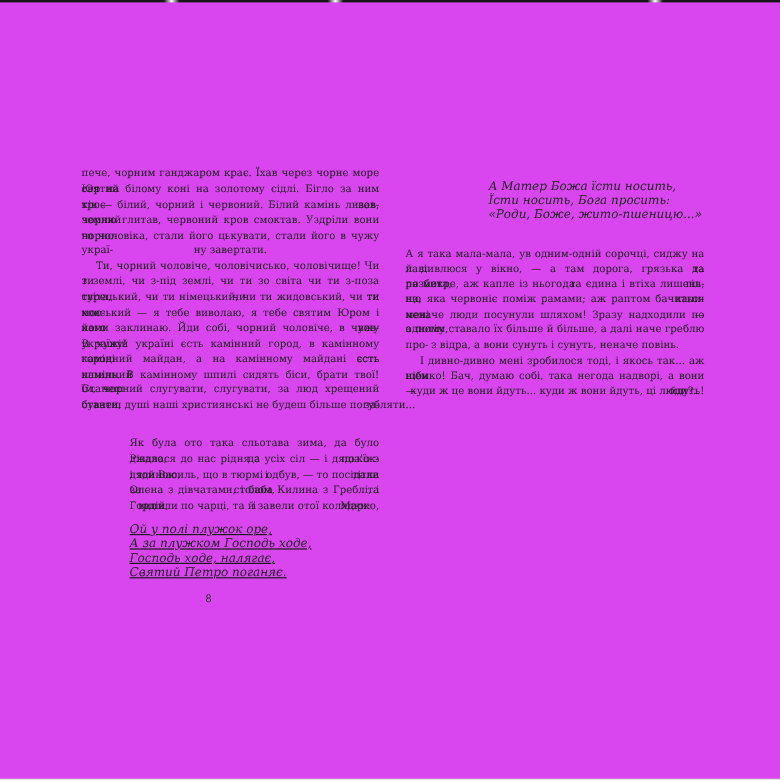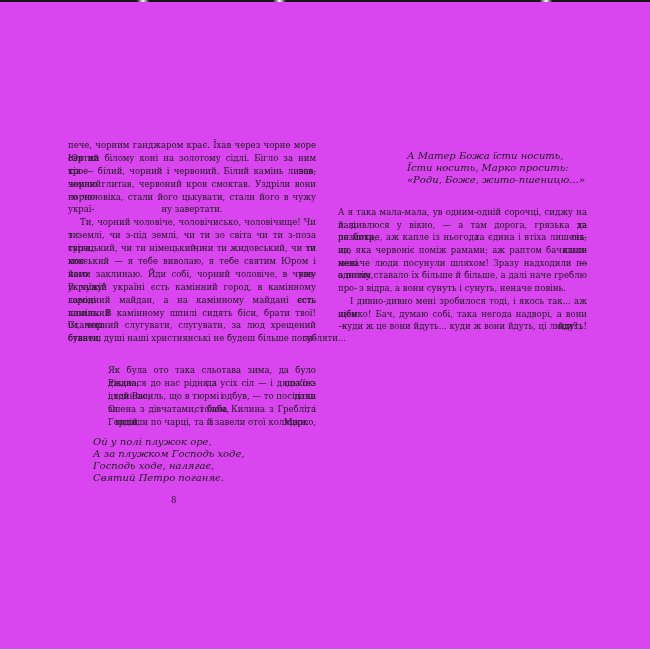--- a/index.html
+++ b/index.html
@@ -49,21 +49,21 @@
     text-align: justify;
     text-align-last: justify;
     white-space: normal;
   }
   .justify .line-last { text-align: center; }
   .indent-first .line:first-child { text-indent: 12px; }
   .para { margin: 0; }
   .gap-before-break { margin-top: 19px; margin-left: 40px; }
   .verse { font-style: italic; font-size: 10px; }
   .verse .line { line-height: 12px; height: 12px; text-align: left; }
-  .verse-left  { margin-top: 7px;  margin-left: 25px; }
+  .verse-left  { margin-top: 7px;  margin-left: 40px; text-decoration: underline; }
   .verse-right { margin-left: 69px; }
   .para-after-verse { margin-top: 20px; }
   .pagenum {
     margin-top: 11px;
     margin-left: 103px;
     font-size: 8.6px;
     letter-spacing: 0.3px;
   }
 </style>
 </head>
@@ -106,21 +106,21 @@
         <div class="line line-just">А за плужком Господь ходе,</div>
         <div class="line line-just">Господь ходе, налягає,</div>
         <div class="line line-last">Святий Петро поганяє.</div>
       </div>
     <div class="pagenum">8</div>
   </div>
 
   <div class="col col-right">
     <div class="verse verse-right">
         <div class="line line-just">А Матер Божа їсти носить,</div>
-        <div class="line line-just">Їсти носить, Марко просить:</div>
+        <div class="line line-just">Їсти носить, Бога просить:</div>
         <div class="line line-last">«Роди, Боже, жито-пшеницю...»</div>
       </div>
     <div class="para justify para-after-verse">
         <div class="line line-just">А я така мала-мала, ув одним-одній сорочці, сиджу на лаві та</div>
         <div class="line line-just">й дивлюся у вікно, — а там дорога, грязька да розбита, да гіл-</div>
         <div class="line line-just">ля мокре, аж капле із нього, та єдина і втіха лишень, що кали-</div>
         <div class="line line-just">на, яка червоніє поміж рамами; аж раптом бачиться мені —</div>
         <div class="line line-just">неначе люди посунули шляхом! Зразу надходили по одному,</div>
         <div class="line line-just">а потім ставало їх більше й більше, а далі наче греблю про-</div>
         <div class="line line-last">з відра, а вони сунуть і сунуть, неначе повінь.</div>

